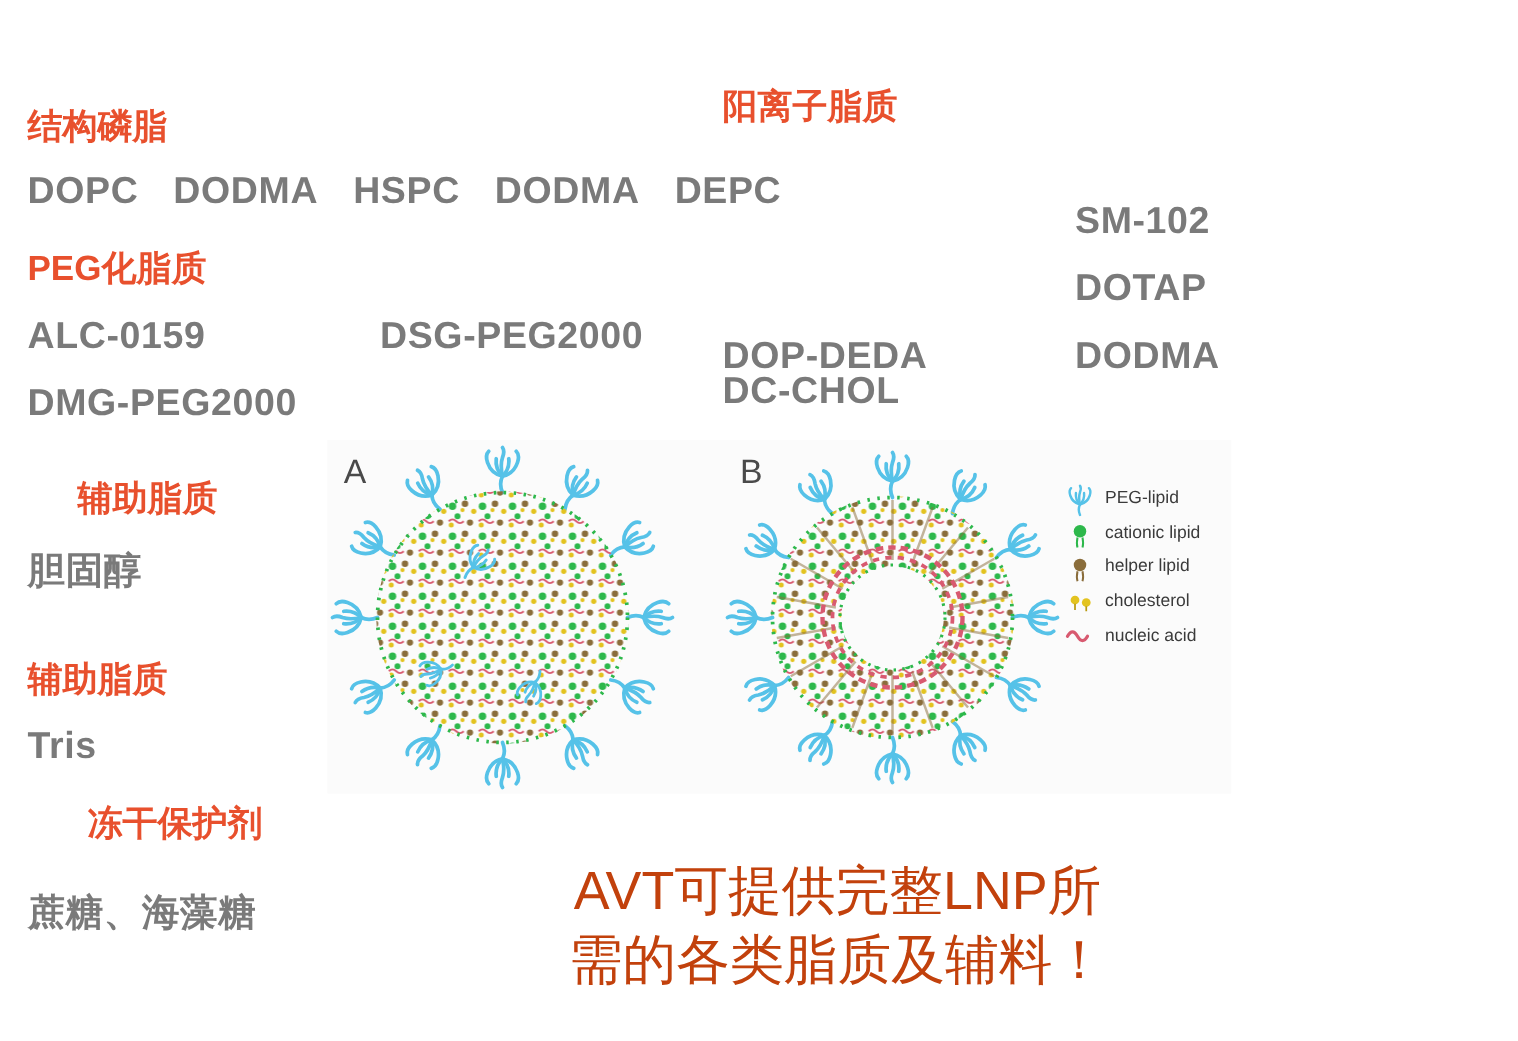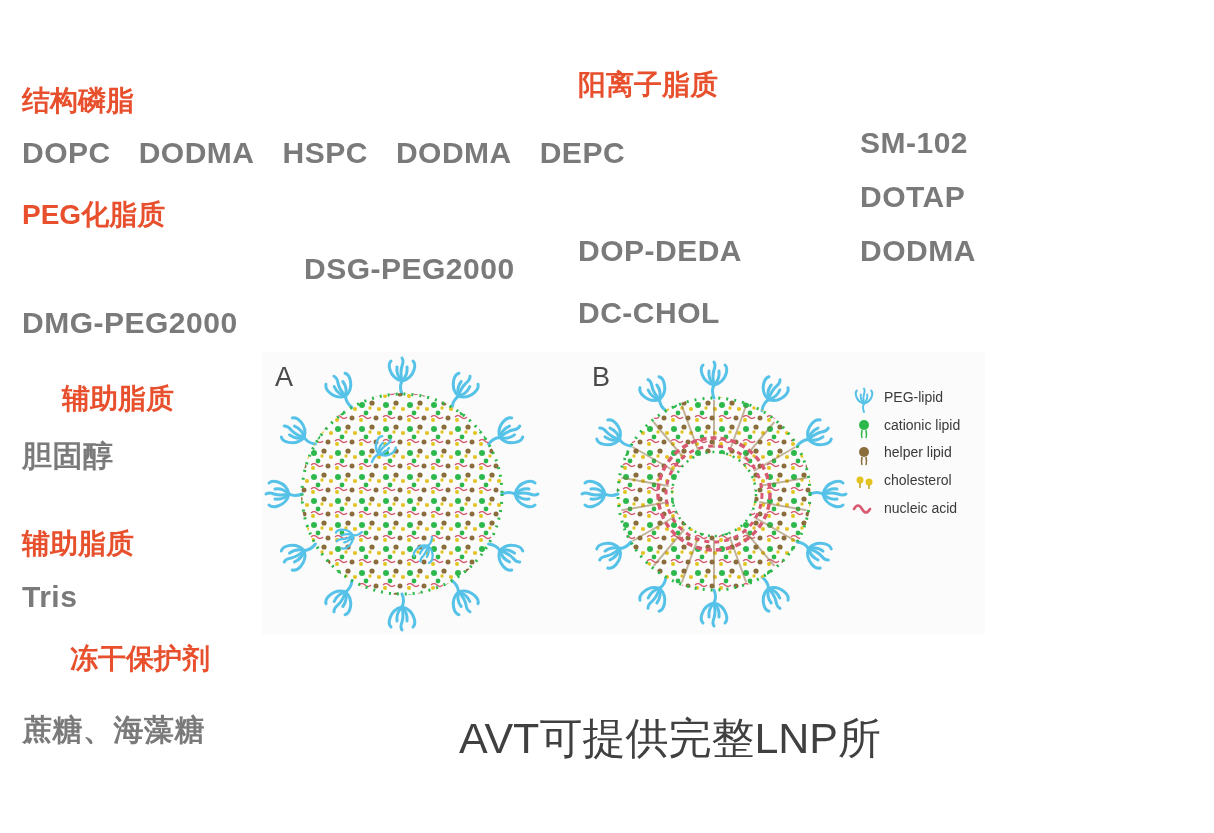--- a/index.html
+++ b/index.html
@@ -10,39 +10,40 @@
   }
   .abs { position:absolute; }
   .red-h { color:#e8502d; font-weight:700; font-size:28px; white-space:nowrap; }
   .gray-t { color:#7a7a7a; font-weight:700; font-size:30px; letter-spacing:0.5px; white-space:nowrap; }
   .row-flex { display:flex; gap:28px; }
   .two-col { position:relative; width:430px; }
   .two-col .c2 { position:absolute; left:282px; top:0; }
   .figure-box { left:262px; top:352px; width:723px; height:283px; background:#fbfbfb; }
   .footer-text {
     left:300px; top:686px; width:740px; text-align:center;
-    color:#404040; font-size:43px; font-weight:500; line-height:1.28; white-space:nowrap;margin-top:25px;
+    color:#c2410c; font-size:43px; font-weight:500; line-height:1.28; white-space:nowrap;
   }
 </style>
 </head>
 <body>
 
 <div class="abs red-h" style="left:22px; top:82px;">结构磷脂</div>
 
 <div class="abs gray-t row-flex" style="left:22px; top:136px;">
   <span>DOPC</span>
   <span>DODMA</span>
   <span>HSPC</span>
   <span>DODMA</span>
   <span>DEPC</span>
 </div>
 
 <div class="abs red-h" style="left:22px; top:196px;text-align:center;">PEG化脂质</div>
 
 <div class="abs gray-t two-col" style="left:22px; top:252px; width:520px;">
+  <span>ALC-0159</span>
   <span class="c2">DSG-PEG2000</span>
 </div>
 
 <div class="abs gray-t" style="left:22px; top:306px;">DMG-PEG2000</div>
 
 <div class="abs red-h" style="left:22px; top:380px;margin-left:40px;">辅助脂质</div>
 
 <div class="abs gray-t" style="left:22px; top:436px;">胆固醇</div>
 
 <div class="abs red-h" style="left:22px; top:525px;">辅助脂质</div>
@@ -188,13 +189,14 @@
     <g>
       <path d="M592 157 q4 -7 8 0 t8 0" stroke="#d85a70" stroke-width="2.6" fill="none" stroke-linecap="round"></path>
     </g>
     <text x="622" y="161" font-size="14" fill="#3a3a3a">nucleic acid</text>
   </g>
 </svg>
 </div>
 
 <div class="abs footer-text">
   <div>AVT可提供完整LNP所</div>
+  <div>需的各类脂质及辅料！</div>
 </div>
 
 </body></html>

